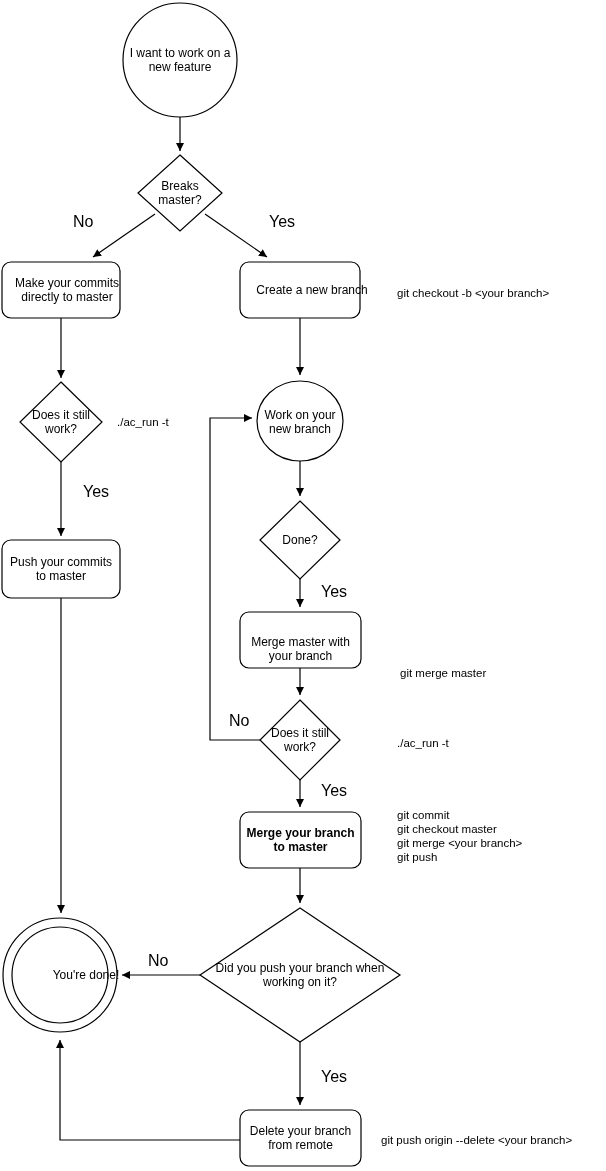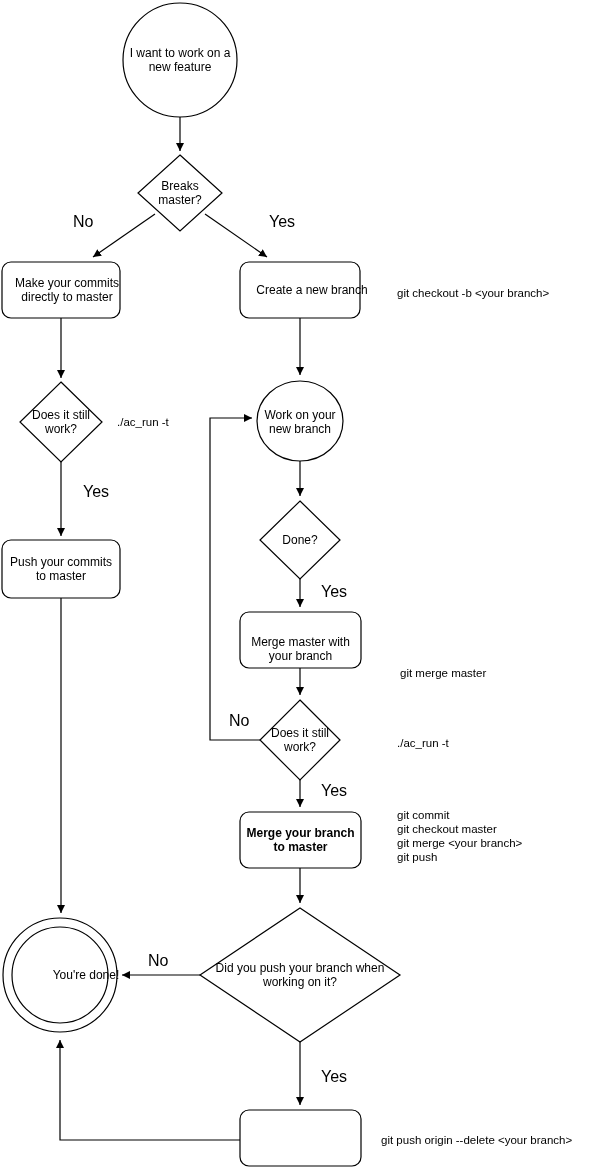--- a/index.html
+++ b/index.html
@@ -92,20 +92,21 @@
   <div class="lbl" style="left:254px;top:264px;width:116px;height:52px;">Create a new branch</div>
   <div class="lbl" style="left:22px;top:400px;width:78px;height:44px;">Does it still work?</div>
   <div class="lbl" style="left:257px;top:400px;width:86px;height:44px;">Work on your new branch</div>
   <div class="lbl" style="left:4px;top:542px;width:114px;height:54px;">Push your commits to master</div>
   <div class="lbl" style="left:270px;top:532px;width:60px;height:16px;">Done?</div>
   <div class="lbl" style="left:242px;top:614px;width:117px;height:69px;text-align:center;">Merge master with your branch</div>
   <div class="lbl" style="left:262px;top:718px;width:76px;height:44px;">Does it still work?</div>
   <div class="lbl" style="left:242px;top:814px;width:117px;height:52px;font-weight:bold;">Merge your branch to master</div>
   <div class="lbl" style="left:205px;top:959px;width:190px;height:32px;">Did you push your branch when working on it?</div>
   <div class="lbl" style="left:12px;top:967px;width:96px;height:16px;padding-left:26px;">You're done!</div>
+  <div class="lbl" style="left:242px;top:1112px;width:117px;height:52px;">Delete your branch from remote</div>
 
   <div class="edge-lbl" style="left:73px;top:215px;">No</div>
   <div class="edge-lbl" style="left:269px;top:215px;">Yes</div>
   <div class="edge-lbl" style="left:83px;top:485px;">Yes</div>
   <div class="edge-lbl" style="left:321px;top:585px;">Yes</div>
   <div class="edge-lbl" style="left:229px;top:714px;">No</div>
   <div class="edge-lbl" style="left:321px;top:784px;">Yes</div>
   <div class="edge-lbl" style="left:148px;top:954px;">No</div>
   <div class="edge-lbl" style="left:321px;top:1070px;">Yes</div>
 

